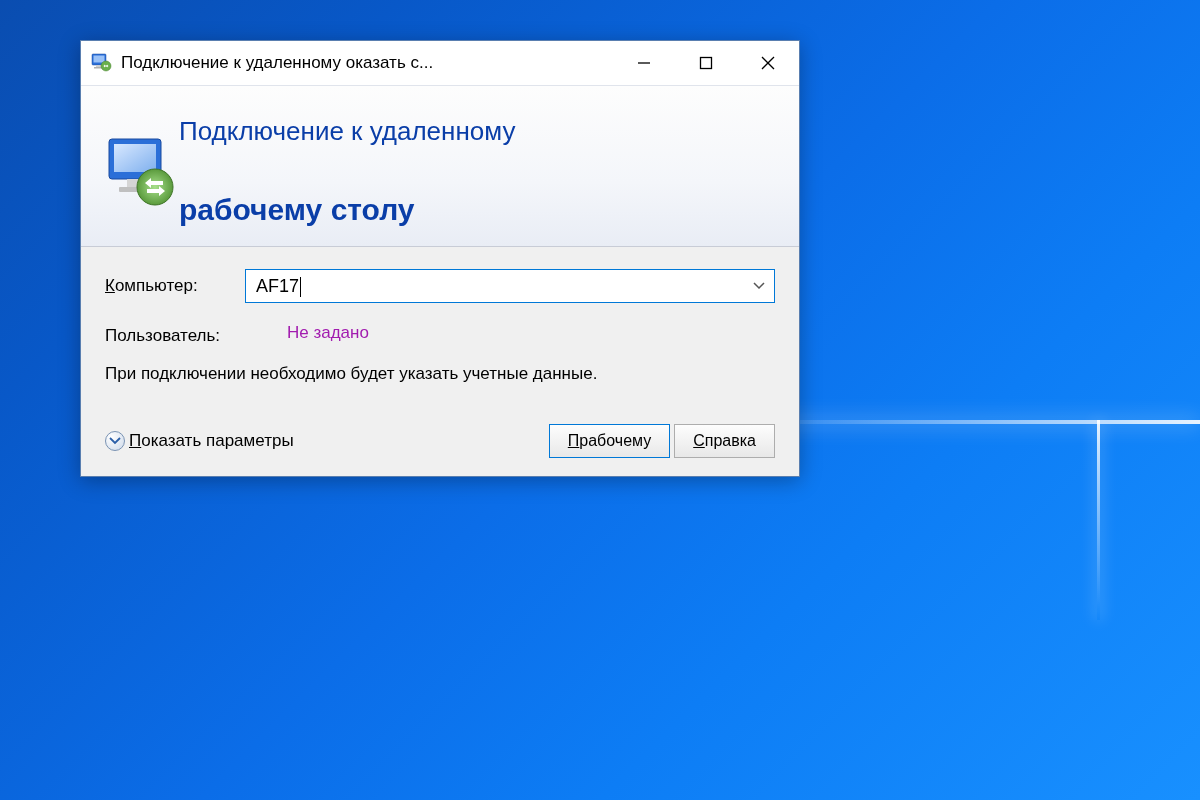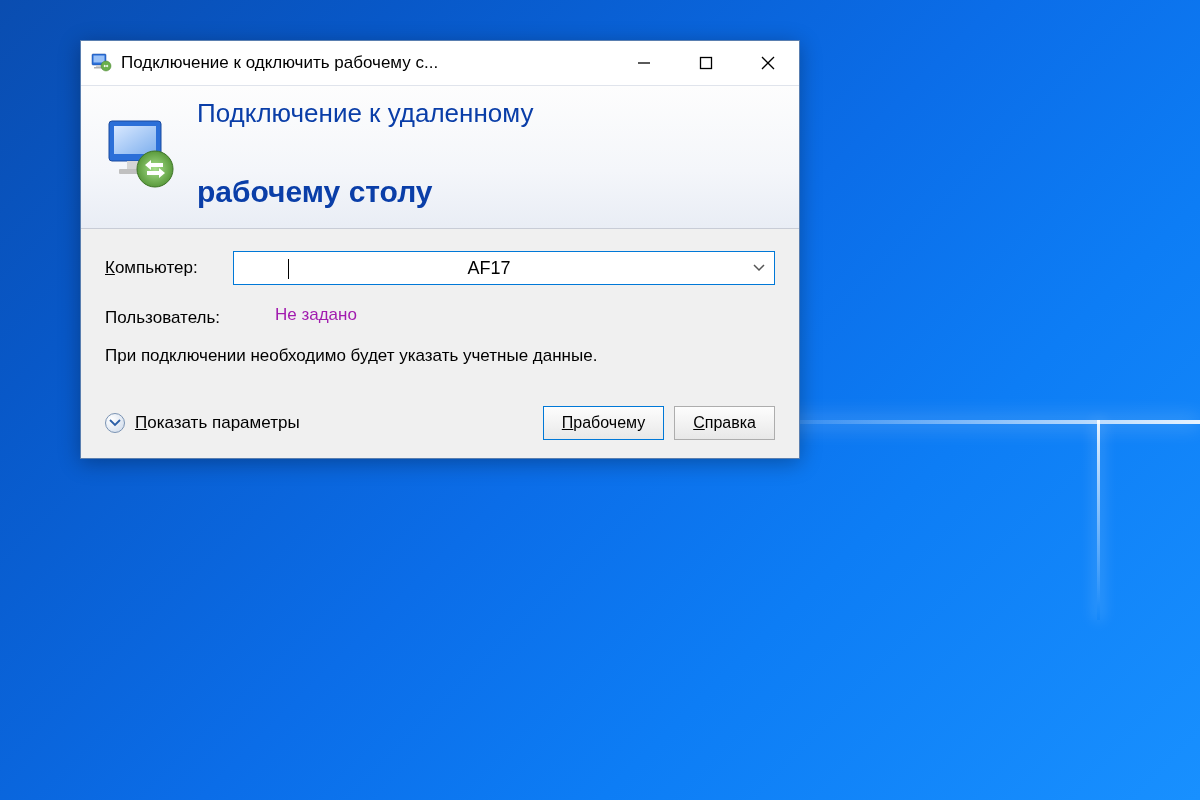--- a/index.html
+++ b/index.html
@@ -75,24 +75,23 @@
       display: flex;
       align-items: center;
       justify-content: center;
       cursor: pointer;
     }
     .win-btn svg { stroke: #000; stroke-width: 1.3; fill: none; }
     .header-band {
       background: linear-gradient(180deg, #fdfdfd 0%, #f4f6fa 60%, #e9edf5 100%);
       border-top: 1px solid #e0e4ec;
       border-bottom: 1px solid #c8ccd6;
-      padding: 12px 20px 18px 20px;
-      display: flex;
-      align-items: center;
-      gap: 18px;
+      padding: 30px 20px 18px 20px;
+      display: flex;
+      align-items: center;
     }
     .rdp-icon {
       width: 78px;
       height: 78px;
       flex-shrink: 0;
     }
     .header-text {
       color: #0a3ea8;
       line-height: 1.2;
     }
@@ -106,20 +105,21 @@
       margin-top: 45px;
     }
     .body {
       background: #f0f0f0;
       padding: 22px 24px 18px 24px;
     }
     .row {
       display: flex;
       align-items: center;
       margin-bottom: 16px;
+      gap: 12px;
     }
     .label {
       font-size: 17px;
       color: #000;
     }
     .label-computer {
       width: 128px;
     }
     .label-user {
       width: 170px;
@@ -140,21 +140,20 @@
     }
     .combo-input {
       border: none;
       outline: none;
       font-size: 18px;
       padding: 4px 10px;
       flex: 1;
       height: 100%;
       background: transparent;
       font-family: inherit;
-      text-align: center;
     }
     .combo-arrow {
       width: 30px;
       height: 100%;
       display: flex;
       align-items: center;
       justify-content: center;
       cursor: pointer;
     }
     .user-value {
@@ -163,21 +162,21 @@
     }
     .hint {
       font-size: 17px;
       color: #000;
       line-height: 1.4;
       margin: 6px 0 38px 0;
     }
     .footer {
       display: flex;
       align-items: center;
-      gap: 10px;
+      gap: 4px;
     }
     .expand-icon {
       width: 20px;
       height: 20px;
       border: 1px solid #7a93b3;
       border-radius: 50%;
       background: radial-gradient(circle at 30% 30%, #fff, #cdd9ea);
       display: flex;
       align-items: center;
       justify-content: center;
@@ -225,21 +224,21 @@
       <svg viewBox="0 0 24 24">
         <rect x="3" y="3" width="14" height="11" rx="1" fill="#2b6fd8" stroke="#1a4a9e" stroke-width="0.5"></rect>
         <rect x="4.5" y="4.5" width="11" height="7" fill="#9bc2f7"></rect>
         <rect x="7" y="14" width="6" height="2" fill="#d0d0d0"></rect>
         <rect x="5" y="16" width="10" height="1.5" fill="#b0b0b0"></rect>
         <circle cx="17" cy="15" r="5" fill="#6ab04c" stroke="#4a8032" stroke-width="0.5"></circle>
         <path d="M14.5 15 l1.5 -1.5 v1 h3 v1 h-3 v1 z" fill="#fff"></path>
         <path d="M19.5 15 l-1.5 1.5 v-1 h-1 v-1 h1 v-1 z" fill="#fff" opacity="0.7"></path>
       </svg>
     </div>
-    <div class="titlebar-text">Подключение к одключить рабочему с...</div>
+    <div class="titlebar-text">Подключение к удаленному оказать с...</div>
     <div class="win-controls">
       <div class="win-btn">
         <svg width="14" height="14">
             <line x1="1" y1="7" x2="13" y2="7"></line>
           </svg>
       </div>
       <div class="win-btn">
         <svg width="14" height="14">
             <rect x="1.5" y="1.5" width="11" height="11"></rect>
           </svg>

